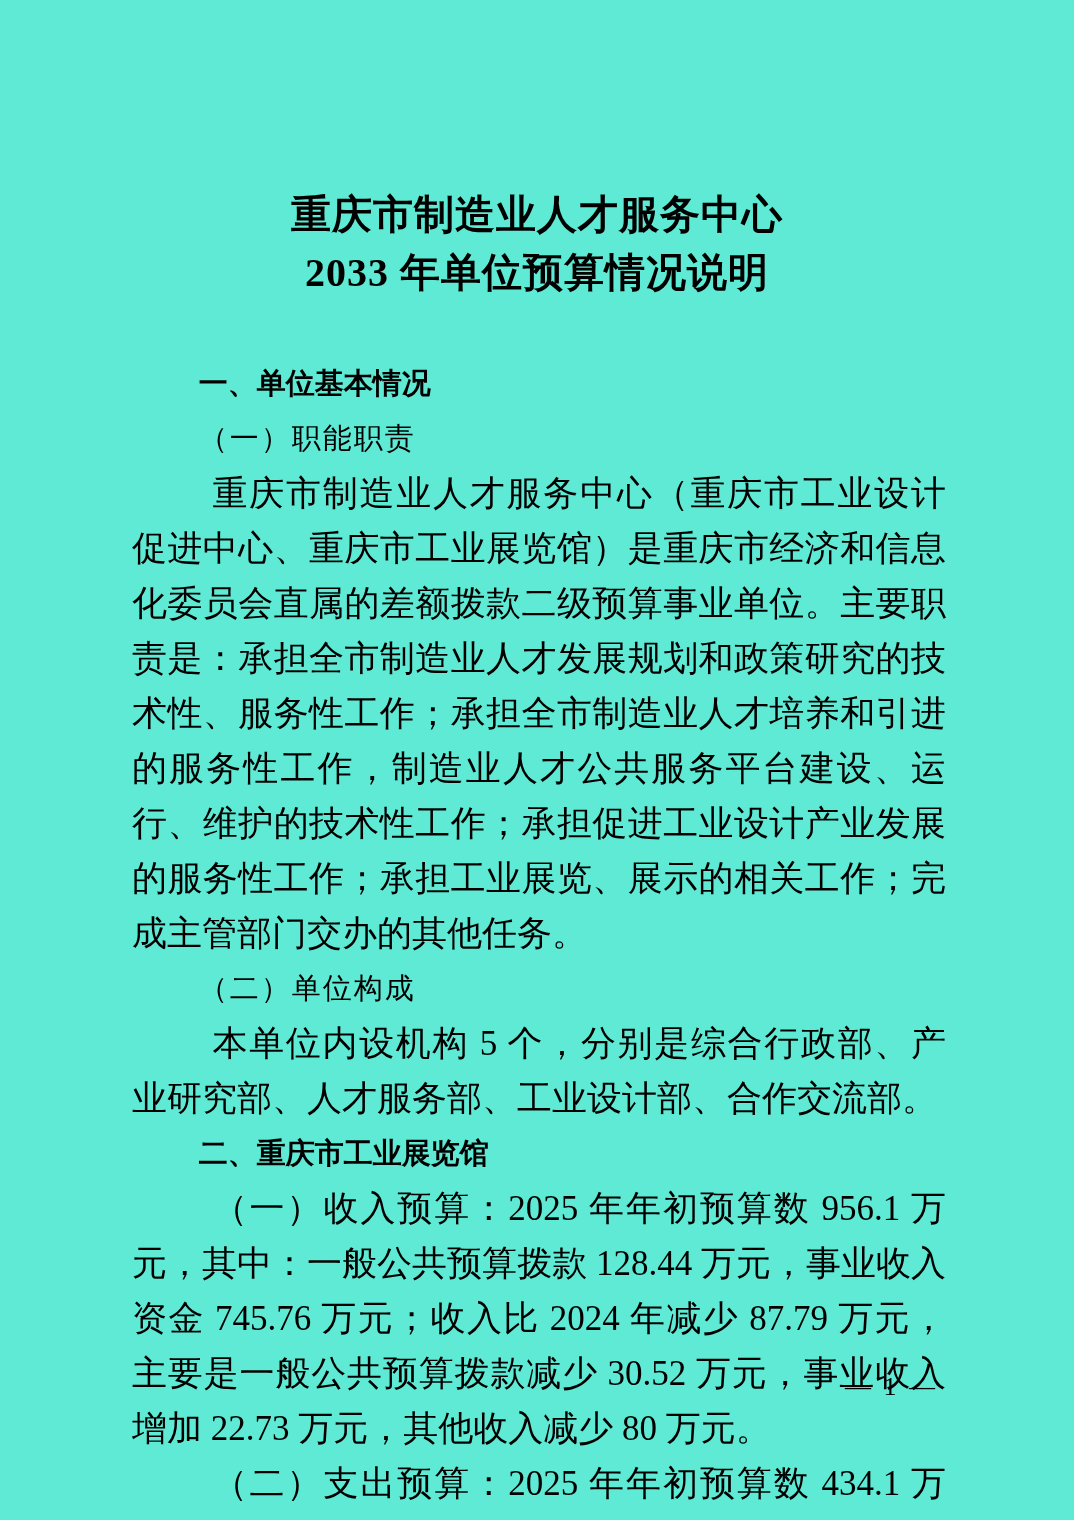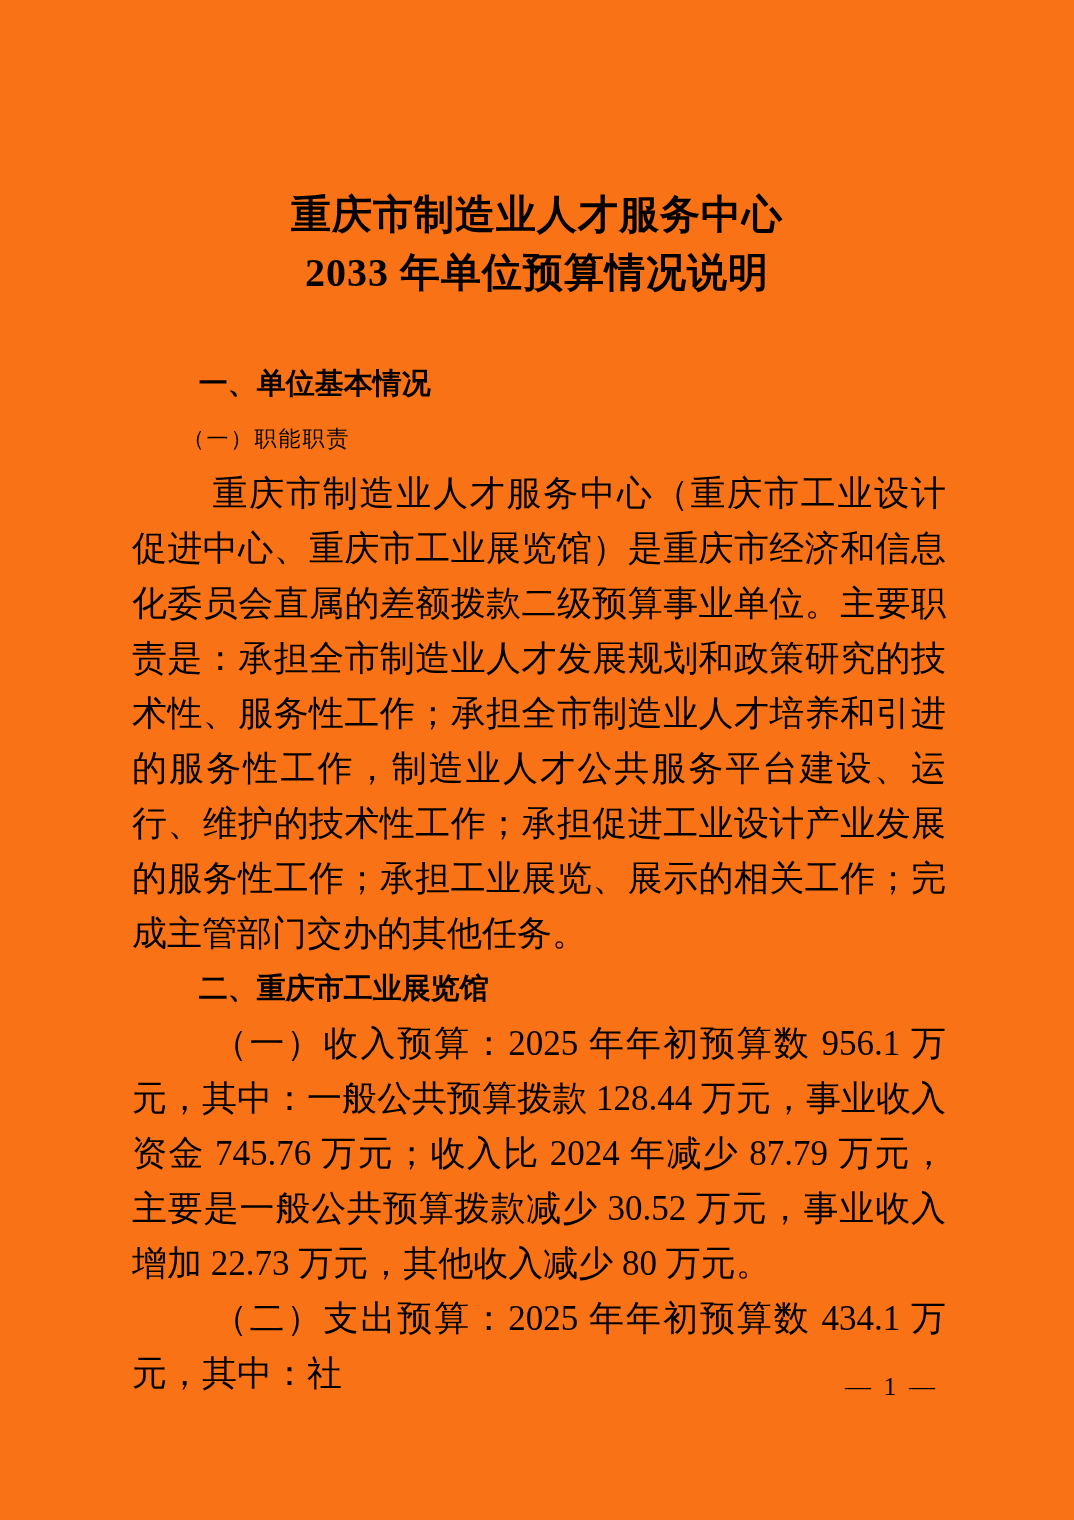--- a/index.html
+++ b/index.html
@@ -1,21 +1,21 @@
 <!DOCTYPE html>
 <html><head>
 <meta charset="utf-8">
 <style>
   * { margin: 0; padding: 0; box-sizing: border-box; }
   html, body { background: #ffffff; }
   .page {
     position: relative;
     width: 1074px;
     height: 1520px;
-    background: #f97316;
+    background: #5eead4;
     color: #000000;
     font-family: "Liberation Serif", serif;
     overflow: hidden;
   }
   .doc-title {
     position: absolute;
     top: 186px;
     left: 0;
     width: 1074px;
     text-align: center;
@@ -40,21 +40,21 @@
     font-family: "Liberation Sans", sans-serif;
     font-weight: bold;
     font-size: 29px;
     line-height: 55px;
     text-indent: 2.3em;
     text-align: left;
   }
   .heading-2 {
     font-family: "Liberation Serif", serif;
     font-weight: normal;
-    font-size: 22px;
+    font-size: 29px;
     line-height: 55px;
     text-indent: 2.3em;
     text-align: left;
     letter-spacing: 2px;
   }
   .para {
     font-family: "Liberation Serif", serif;
     font-size: 35px;
     line-height: 55px;
     text-indent: 2.3em;
@@ -81,21 +81,23 @@
     <span class="title-line">2033 年单位预算情况说明</span>
   </h1>
 
   <div class="doc-body">
     <h2 class="heading-1">一、单位基本情况</h2>
 
     <h3 class="heading-2">（一）职能职责</h3>
 
     <p class="para">重庆市制造业人才服务中心（重庆市工业设计促进中心、重庆市工业展览馆）是重庆市经济和信息化委员会直属的差额拨款二级预算事业单位。主要职责是：承担全市制造业人才发展规划和政策研究的技术性、服务性工作；承担全市制造业人才培养和引进的服务性工作，制造业人才公共服务平台建设、运行、维护的技术性工作；承担促进工业设计产业发展的服务性工作；承担工业展览、展示的相关工作；完成主管部门交办的其他任务。</p>
 
+    <h3 class="heading-2">（二）单位构成</h3>
 
+    <p class="para">本单位内设机构 5 个，分别是综合行政部、产业研究部、人才服务部、工业设计部、合作交流部。</p>
 
     <h2 class="heading-1">二、重庆市工业展览馆</h2>
 
     <p class="para">（一）收入预算：2025 年年初预算数 956.1 万元，其中：一般公共预算拨款 128.44 万元，事业收入资金 745.76 万元；收入比 2024 年减少 87.79 万元，主要是一般公共预算拨款减少 30.52 万元，事业收入增加 22.73 万元，其他收入减少 80 万元。</p>
 
     <p class="para">（二）支出预算：2025 年年初预算数 434.1 万元，其中：社</p>
   </div>
 
   <div class="page-number">— 1 —</div>
 

